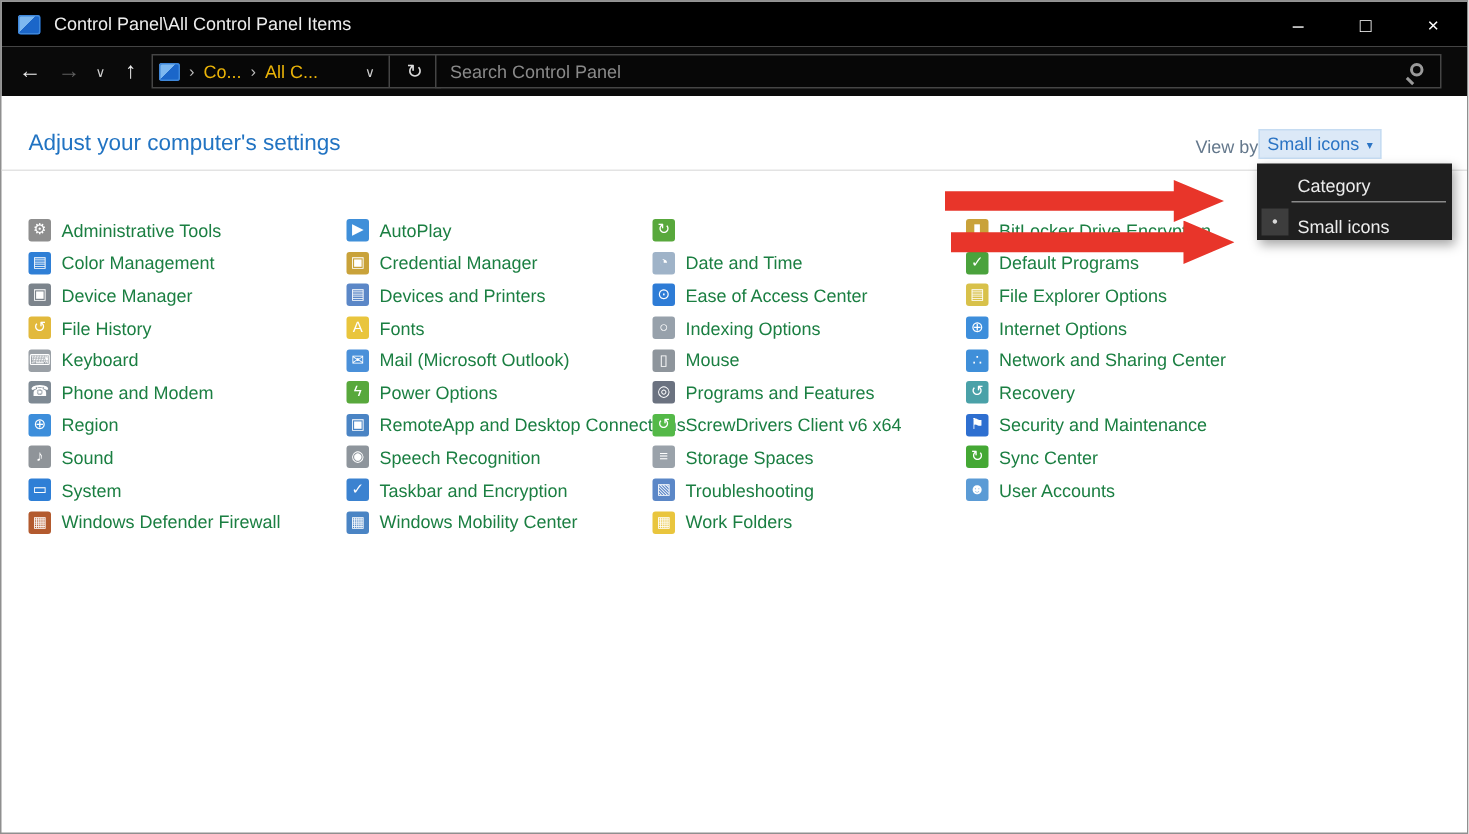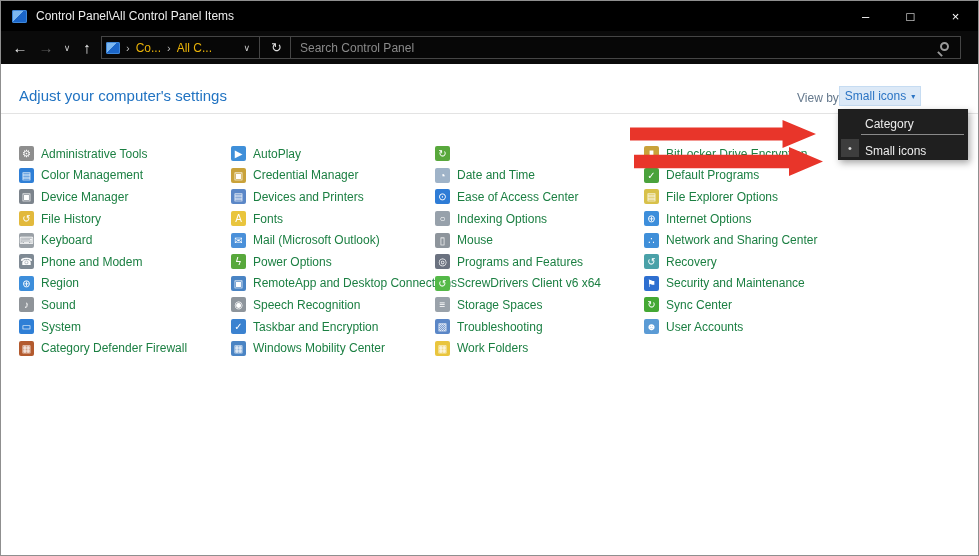--- a/index.html
+++ b/index.html
@@ -178,21 +178,21 @@
         <div class="cp-item">
           <span class="cp-icon" style="background: rgb(143, 148, 153);">♪</span>
           <span class="cp-label">Sound</span>
         </div>
         <div class="cp-item">
           <span class="cp-icon" style="background: rgb(47, 127, 214);">▭</span>
           <span class="cp-label">System</span>
         </div>
         <div class="cp-item">
           <span class="cp-icon" style="background: rgb(179, 90, 46);">▦</span>
-          <span class="cp-label">Category Defender Firewall</span>
+          <span class="cp-label">Windows Defender Firewall</span>
         </div>
       </div>
       <div class="col">
         <div class="cp-item">
           <span class="cp-icon" style="background: rgb(63, 143, 217);">▶</span>
           <span class="cp-label">AutoPlay</span>
         </div>
         <div class="cp-item">
           <span class="cp-icon" style="background: rgb(201, 162, 58);">▣</span>
           <span class="cp-label">Credential Manager</span>

